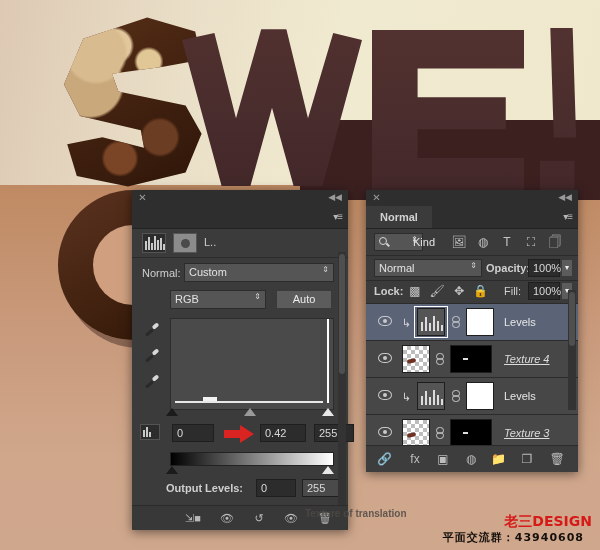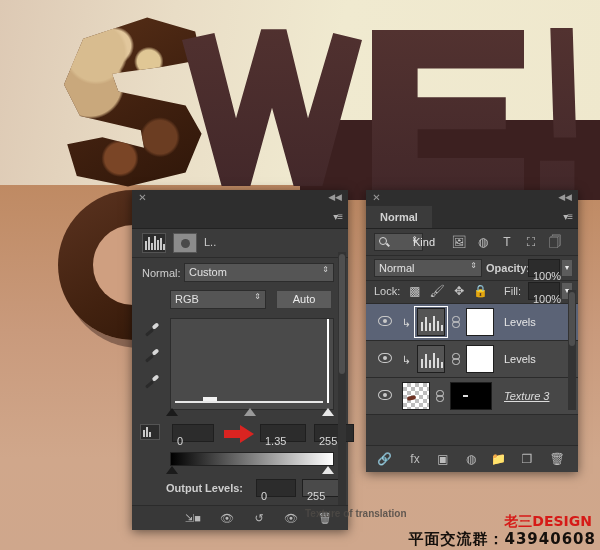--- a/index.html
+++ b/index.html
@@ -87,21 +87,21 @@
             border:1px solid #545454;box-sizing:border-box;overflow:hidden;}
   .ico-hist i{position:absolute;bottom:2px;width:2px;background:#c9c9c9;display:block;}
   .ico-circle{position:absolute;left:41px;top:4px;width:24px;height:20px;background:#8c8c8c;
               border:1px solid #555;box-sizing:border-box;}
   .ico-circle:after{content:"";position:absolute;left:7px;top:5px;width:9px;height:9px;
                     border-radius:50%;background:#4a4a4a;}
   .prop-label{position:absolute;left:72px;top:7px;color:#ccc;font-size:11px;}
   .row{position:relative;}
   .lbl{color:#cfcfcf;font-size:11px;}
   .field{background:#2c2c2c;border:1px solid #1f1f1f;color:#d8d8d8;font-size:11px;
-         box-sizing:border-box;text-align:left;padding:8px 4px;}
+         box-sizing:border-box;text-align:left;padding:0 4px;}
   .combo{background:#555;border:1px solid #2c2c2c;color:#e2e2e2;font-size:11px;
          box-sizing:border-box;padding:0 4px;line-height:17px;position:relative;}
   .combo .arr{position:absolute;right:4px;top:3px;color:#d6d6d6;font-size:8px;line-height:6px;}
   .btn{background:#5c5c5c;border:1px solid #3a3a3a;color:#ececec;font-size:11px;
        text-align:center;box-sizing:border-box;line-height:17px;}
   .histbox{position:absolute;background:#4a4a4a;border:1px solid #2c2c2c;box-sizing:border-box;}
   .histbase{position:absolute;left:4px;bottom:6px;height:2px;background:#e8e8e8;}
   .histspike{position:absolute;right:4px;bottom:6px;width:2px;background:#fff;}
   .histdots{position:absolute;bottom:6px;height:2px;
             background:repeating-linear-gradient(90deg,#e8e8e8 0 2px,transparent 2px 4px);}
@@ -176,21 +176,21 @@
   .layers-footer{position:absolute;left:0;bottom:0;width:100%;height:26px;background:#3d3d3d;
                  border-top:1px solid #2b2b2b;}
   .lf-ico{position:absolute;top:5px;width:22px;height:16px;color:#bdbdbd;font-size:12px;
           text-align:center;line-height:16px;}
 
   
   .tooltip{position:absolute;left:305px;top:508px;color:#4e4a46;font-size:10px;
            font-weight:bold;opacity:.85;}
   .wm-red{position:absolute;right:8px;top:513px;color:#d61a17;font-size:14px;font-weight:bold;
           font-family:"DejaVu Sans",sans-serif;}
-  .wm-black{position:absolute;right:4px;top:530px;color:#15100c;font-size:15px;font-weight:bold;
+  .wm-black{position:absolute;right:16px;top:530px;color:#15100c;font-size:11px;font-weight:bold;
             font-family:"DejaVu Sans",sans-serif;letter-spacing:1px;}
 </style>
 </head>
 <body>
 
 <div id="art">
   <div class="art-sky"></div>
   <div class="art-floor"></div>
   <div class="dark-slab"></div>
   <div class="s-choco"></div>
@@ -258,21 +258,21 @@
     <span class="ico-hist" style="left:8px;top:2px;width:20px;height:16px">
       <i style="left:2px;height:7px"></i>
         <i style="left:5px;height:10px"></i>
         <i style="left:8px;height:5px"></i>
     </span>
     <span class="field" style="position:absolute;left:40px;top:2px;width:42px;height:18px;line-height:17px">0</span>
     <span class="red-arrow" style="left:92px;top:3px">
       <span class="shaft"></span>
         <span class="head"></span>
     </span>
-    <span class="field" style="position:absolute;left:128px;top:2px;width:46px;height:18px;line-height:17px">1.35</span>
+    <span class="field" style="position:absolute;left:128px;top:2px;width:46px;height:18px;line-height:17px">0.42</span>
     <span class="field" style="position:absolute;left:182px;top:2px;width:40px;height:18px;line-height:17px">255</span>
   </div>
 
   <div class="row" style="height:30px">
     <span class="gradbar" style="left:38px;top:4px;width:164px"></span>
     <span class="tri tri-black" style="left:34px;top:18px"></span>
     <span class="tri tri-white" style="left:190px;top:18px"></span>
   </div>
 
   <div class="row" style="height:26px">
@@ -320,21 +320,21 @@
     <span class="combo" style="position:absolute;left:8px;top:3px;width:108px;height:18px;line-height:16px">
       <span>Normal</span>
       <span class="arr">⇕</span>
     </span>
     <span class="lbl" style="position:absolute;left:120px;top:6px;font-weight:bold">Opacity:</span>
     <span class="field" style="position:absolute;left:162px;top:3px;width:32px;height:18px;line-height:17px;text-align:right">100%</span>
     <span class="btn" style="position:absolute;left:195px;top:3px;width:12px;height:18px;line-height:16px;font-size:8px">▾</span>
   </div>
 
   <div class="lock-row">
-    <span class="lbl" style="position:absolute;left:8px;top:4px;font-weight:normal">Lock:</span>
+    <span class="lbl" style="position:absolute;left:8px;top:4px;font-weight:bold">Lock:</span>
     <span class="ficon" style="left:40px;top:2px">▩</span>
     <span class="ficon" style="left:62px;top:2px">🖌</span>
     <span class="ficon" style="left:84px;top:2px">✥</span>
     <span class="ficon" style="left:106px;top:2px">🔒</span>
     <span class="lbl" style="position:absolute;left:138px;top:4px;font-weight:normal">Fill:</span>
     <span class="field" style="position:absolute;left:162px;top:1px;width:32px;height:18px;line-height:17px;text-align:right">100%</span>
     <span class="btn" style="position:absolute;left:195px;top:1px;width:12px;height:18px;line-height:16px;font-size:8px">▾</span>
   </div>
 
   <div class="layer-row sel">
@@ -347,20 +347,27 @@
         <i style="left:11px;height:8px"></i>
       <i style="left:15px;height:15px"></i>
         <i style="left:19px;height:10px"></i>
         <i style="left:23px;height:6px"></i>
     </span>
     <span class="link-ico" style="left:86px"></span>
     <span class="thumb" style="left:100px"></span>
     <span class="layer-name" style="left:138px">Levels</span>
   </div>
 
+  <div class="layer-row">
+    <span class="eye"></span>
+    <span class="thumb checker" style="left:36px"></span>
+    <span class="link-ico" style="left:70px"></span>
+    <span class="thumb mask-black" style="left:84px;width:42px"></span>
+    <span class="layer-name italic" style="left:138px">Texture 4</span>
+  </div>
 
   <div class="layer-row">
     <span class="eye"></span>
     <span class="clipmark">↳</span>
     <span class="thumb lv" style="left:51px;width:28px">
       <i style="left:3px;height:9px"></i>
         <i style="left:7px;height:14px"></i>
         <i style="left:11px;height:8px"></i>
       <i style="left:15px;height:15px"></i>
         <i style="left:19px;height:10px"></i>

